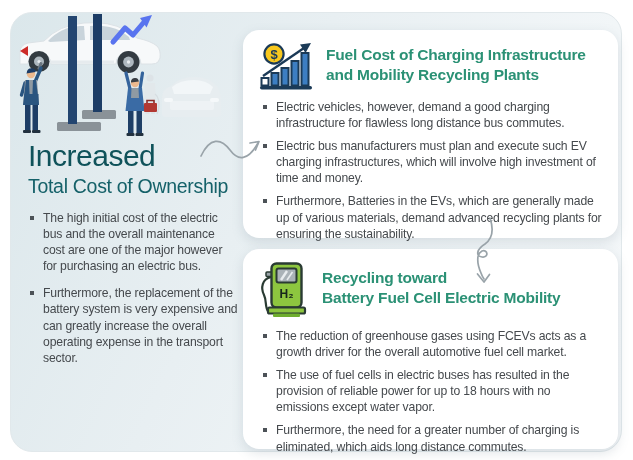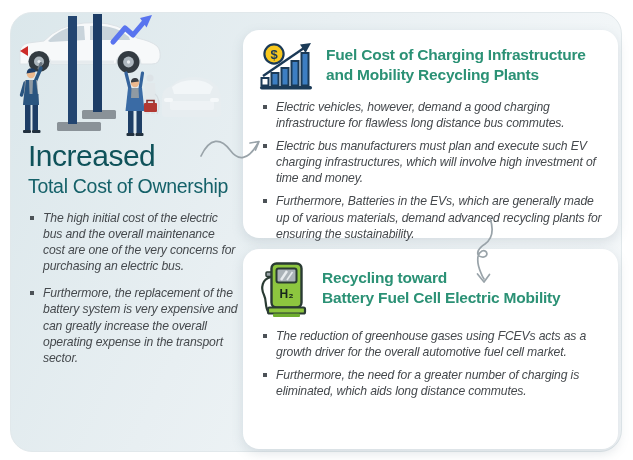--- a/index.html
+++ b/index.html
@@ -16,21 +16,21 @@
   }
   .illustration{position:absolute;left:14px;top:14px;width:218px;height:128px;z-index:1;}
   .title-block{position:absolute;left:28px;top:140px;width:220px;z-index:1;}
   .title-primary{
     font-size:30px;font-weight:normal;color:#0f525a;letter-spacing:-0.5px;line-height:1.05;
   }
   .title-secondary{
     font-size:19.5px;color:#156169;letter-spacing:-0.3px;margin-top:3px;line-height:1.15;
   }
   .left-bullets{position:absolute;left:30px;top:210px;width:208px;z-index:1;}
-  ul.blist{list-style:none;margin:0;padding:0;font-style:italic;}
+  ul.blist{list-style:none;margin:0;padding:0;}
   ul.blist li{
     display:flex;align-items:flex-start;
     font-size:12.2px;line-height:1.32;letter-spacing:-0.15px;color:#45494d;
     margin-bottom:11px;
   }
   ul.blist li .marker{
     flex:none;width:4px;height:4px;background:#4c5257;margin:6px 9px 0 0;
   }
   .card{
     position:absolute;left:243px;width:375px;background:#ffffff;border-radius:16px;
@@ -134,21 +134,21 @@
 
 <div class="title-block">
   <div class="title-primary">Increased</div>
   <div class="title-secondary">Total Cost of Ownership</div>
 </div>
 
 <div class="left-bullets">
   <ul class="blist">
     <li>
         <span class="marker"></span>
-        <span>The high initial cost of the electric bus and the overall maintenance cost are one of the very concerns for purchasing an electric bus.</span>
+        <span>The high initial cost of the electric bus and the overall maintenance cost are one of the major however for purchasing an electric bus.</span>
       </li>
     <li>
         <span class="marker"></span>
         <span>Furthermore, the replacement of the battery system is very expensive and can greatly increase the overall operating expense in the transport sector.</span>
       </li>
   </ul>
 </div>
 
 <svg class="wavy-arrow" viewBox="0 0 70 34">
   <path d="M3,22 C12,3 23,4 32,16 C40,27 50,27 60,9" stroke="#99a3a9" stroke-width="1.7" fill="none" stroke-linecap="round"></path>
@@ -213,16 +213,20 @@
       <div>Battery Fuel Cell Electric Mobility</div>
     </div>
   </div>
   <ul class="blist">
     <li>
         <span class="marker"></span>
         <span>The reduction of greenhouse gases using FCEVs acts as a growth driver for the overall automotive fuel cell market.</span>
       </li>
     <li>
         <span class="marker"></span>
+        <span>The use of fuel cells in electric buses has resulted in the provision of reliable power for up to 18 hours with no emissions except water vapor.</span>
+      </li>
+    <li>
+        <span class="marker"></span>
         <span>Furthermore, the need for a greater number of charging is eliminated, which aids long distance commutes.</span>
       </li>
   </ul>
 </div>
 
 </body></html>

